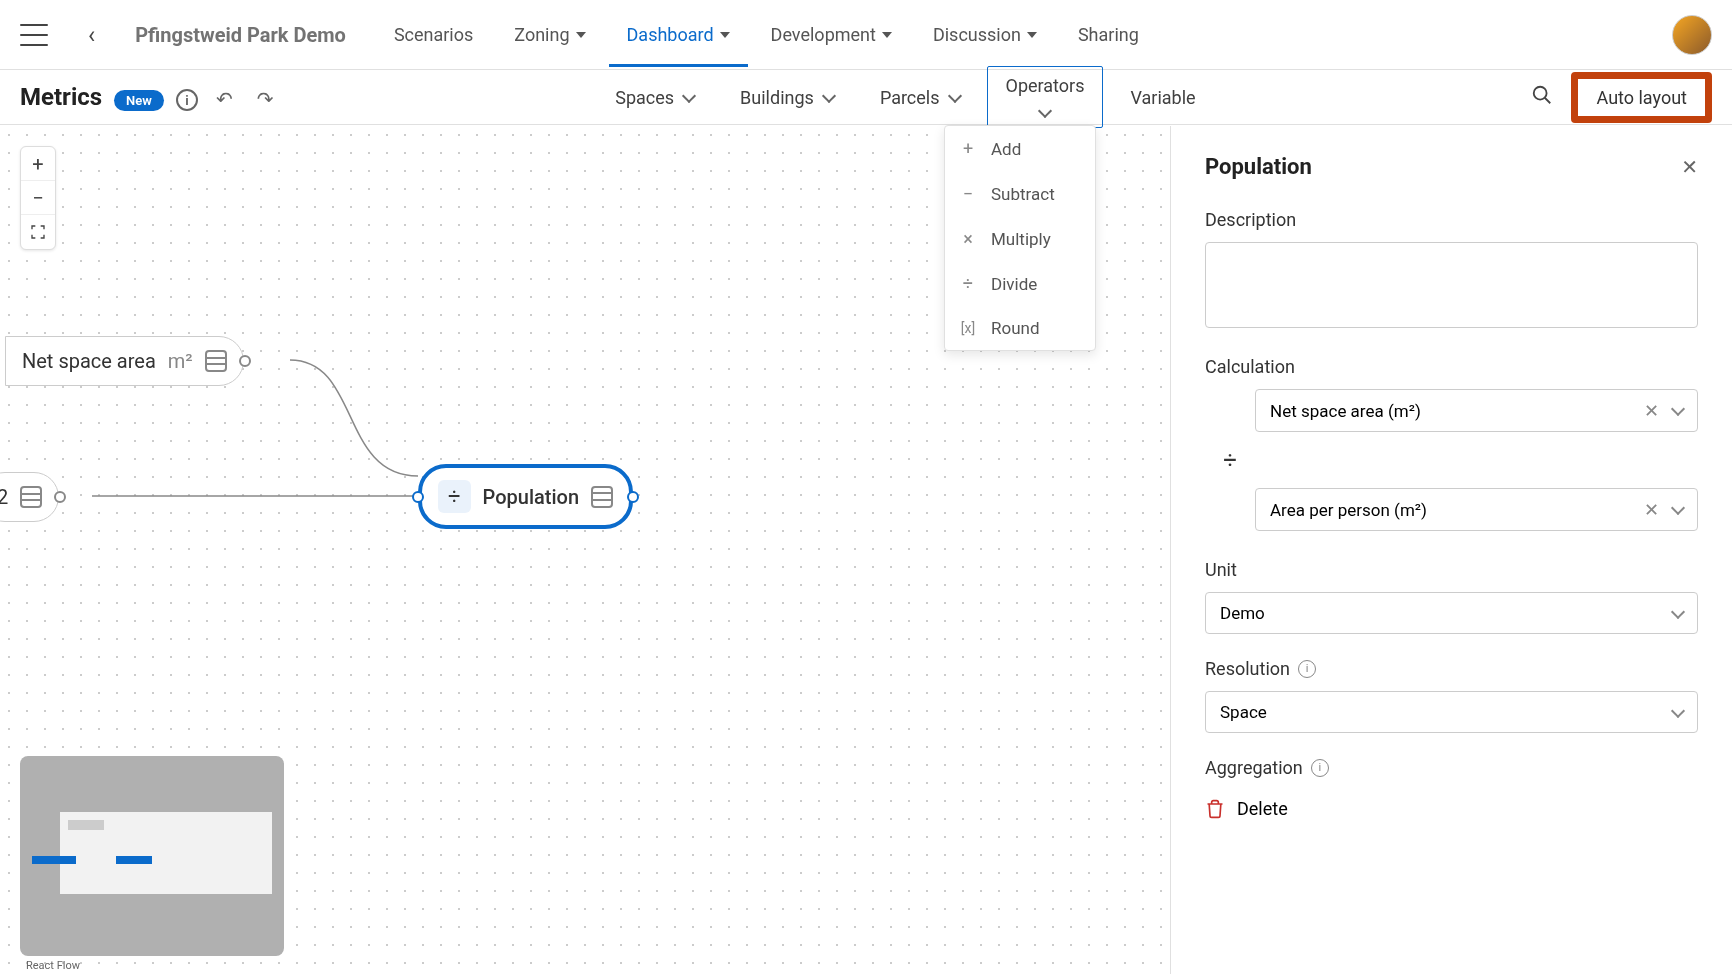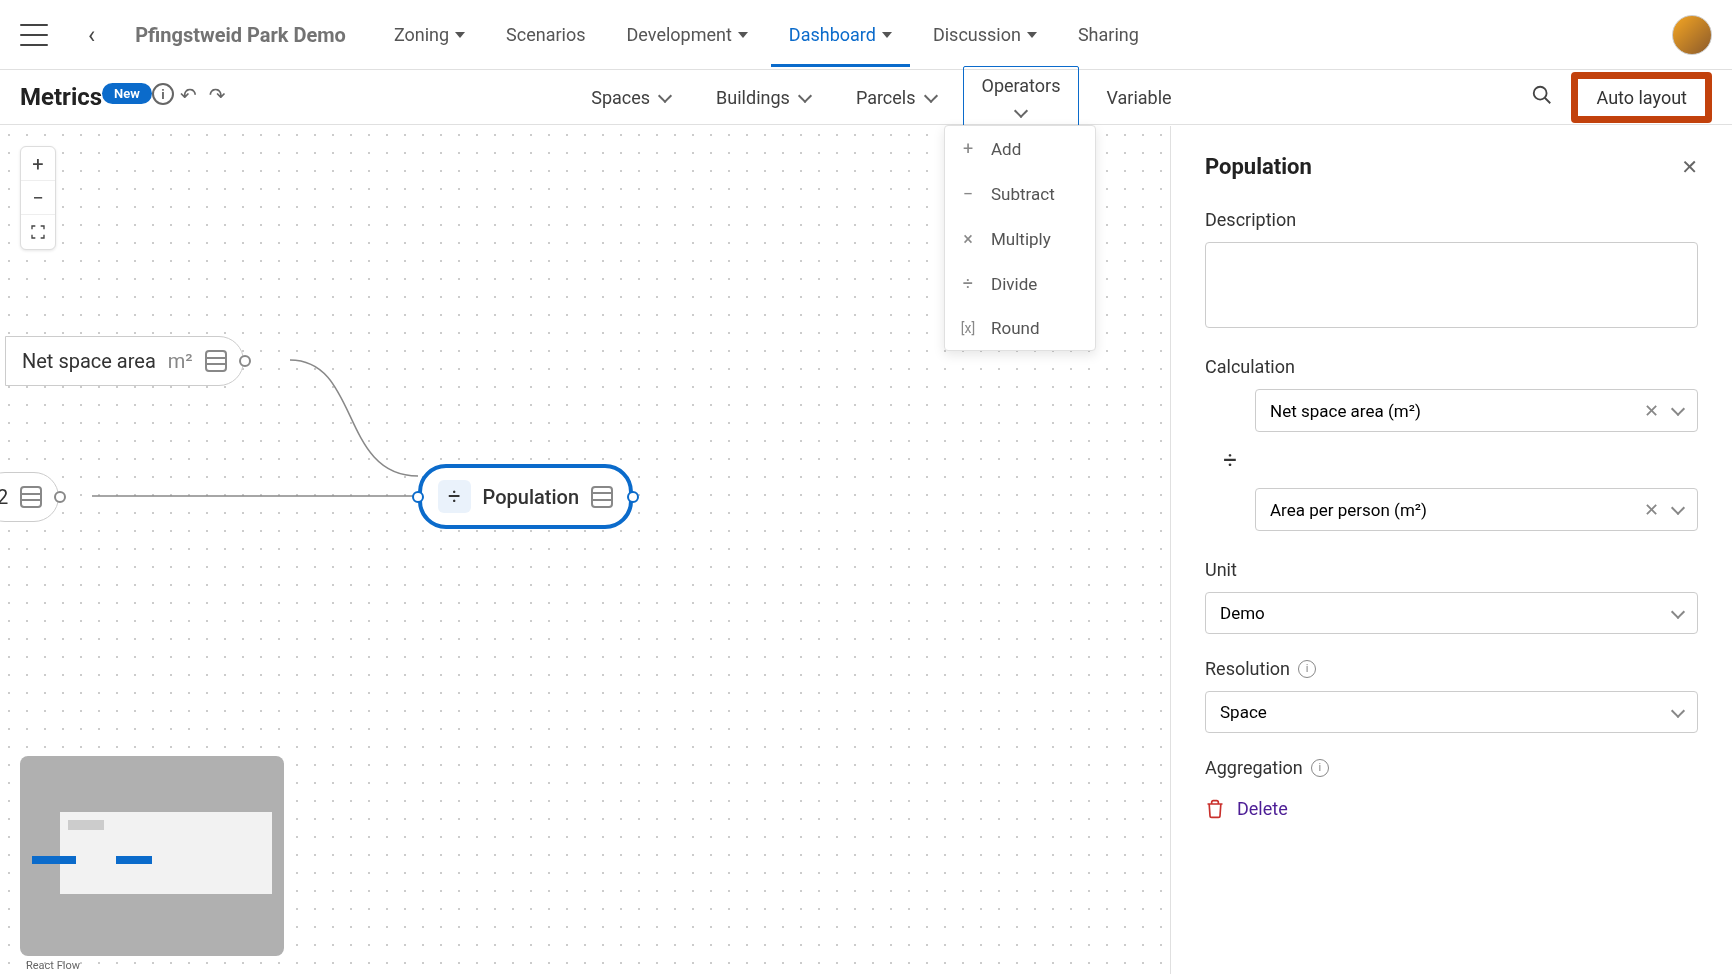--- a/index.html
+++ b/index.html
@@ -13,21 +13,21 @@
 .project-title { font-size: 20px; font-weight: 700; color: #737373; margin-right: 30px; }
 .nav-items { display: flex; gap: 5px; flex: 1; }
 .nav-item { font-size: 18px; color: #555; padding: 22px 18px; cursor: pointer; display: flex; align-items: center; gap: 6px; position: relative; }
 .nav-item.active { color: #0b6bcb; }
 .nav-item.active::after { content: ''; position: absolute; bottom: 0; left: 0; right: 0; height: 3px; background: #0b6bcb; }
 .caret-down { width: 0; height: 0; border-left: 5px solid transparent; border-right: 5px solid transparent; border-top: 6px solid #555; }
 .avatar { width: 40px; height: 40px; border-radius: 50%; background: linear-gradient(135deg, #f5a623, #8b5a2b); border: 1px solid #ccc; }
 
 
 .toolbar { height: 55px; display: flex; align-items: center; padding: 0 20px; border-bottom: 1px solid #e0e0e0; }
-.toolbar-left { display: flex; align-items: flex-start; }
+.toolbar-left { display: flex; align-items: flex-end; gap: 12px; }
 .toolbar-title { font-size: 24px; font-weight: 700; color: #222; }
 .new-badge { background: #0b6bcb; color: #fff; font-size: 13px; padding: 3px 12px; border-radius: 12px; font-weight: 600; }
 .info-icon { width: 22px; height: 22px; border: 2px solid #666; border-radius: 50%; display: flex; align-items: center; justify-content: center; font-size: 13px; color: #666; font-weight: 700; cursor: pointer; }
 .toolbar-icon { font-size: 20px; color: #666; cursor: pointer; padding: 0 6px; }
 .toolbar-center { flex: 1; display: flex; justify-content: center; gap: 8px; }
 .toolbar-btn { font-size: 18px; color: #404040; padding: 8px 18px; cursor: pointer; display: flex; align-items: center; gap: 10px; border: 1.5px solid transparent; border-radius: 2px; }
 .toolbar-btn.selected { border-color: #0b6bcb; flex-direction: column; }
 .chevron-down { width: 10px; height: 10px; border-right: 2px solid #666; border-bottom: 2px solid #666; transform: rotate(45deg); margin-bottom: 3px; }
 .toolbar-right { display: flex; align-items: center; gap: 18px; }
 .search-icon { font-size: 20px; color: #444; cursor: pointer; }
@@ -74,47 +74,47 @@
 .field-label { font-size: 18px; color: #333; margin-bottom: 12px; display: flex; align-items: center; gap: 8px; }
 .info-small { width: 18px; height: 18px; border: 1.5px solid #888; border-radius: 50%; display: flex; align-items: center; justify-content: center; font-size: 11px; color: #888; }
 .textarea { width: 100%; height: 86px; border: 1px solid #ccc; border-radius: 4px; padding: 8px; font-size: 15px; resize: none; margin-bottom: 24px; }
 .calc-row { display: flex; align-items: center; margin-bottom: 14px; }
 .calc-op { width: 50px; text-align: center; font-size: 24px; color: #333; }
 .calc-input { flex: 1; border: 1px solid #ccc; border-radius: 4px; padding: 10px 14px; font-size: 17px; display: flex; align-items: center; justify-content: space-between; }
 .calc-input-actions { display: flex; gap: 14px; align-items: center; }
 .calc-clear { font-size: 18px; color: #888; cursor: pointer; }
 .calc-chevron { width: 10px; height: 10px; border-right: 2px solid #888; border-bottom: 2px solid #888; transform: rotate(45deg); margin-bottom: 3px; cursor: pointer; }
 .select { width: 100%; border: 1px solid #ccc; border-radius: 4px; padding: 10px 14px; font-size: 17px; display: flex; justify-content: space-between; align-items: center; margin-bottom: 24px; cursor: pointer; }
-.delete-btn { display: flex; align-items: center; gap: 12px; color: #4c1d95; font-size: 18px; cursor: pointer; margin-top: 20px; }
+.delete-btn { display: flex; align-items: center; gap: 12px; color: #000000; font-size: 18px; cursor: pointer; margin-top: 20px; }
 </style>
 </head>
 <body>
 
 <div class="top-nav">
   <div class="hamburger">
       <span></span>
       <span></span>
       <span></span>
     </div>
   <div class="back-btn">‹</div>
   <div class="project-title">Pfingstweid Park Demo</div>
   <div class="nav-items">
     <div class="nav-item">
+        <span>Scenarios</span>
+      </div>
+    <div class="nav-item">
         <span>Zoning</span>
         <span class="caret-down"></span>
       </div>
-    <div class="nav-item">
-        <span>Scenarios</span>
-      </div>
-    <div class="nav-item">
-        <span>Development</span>
-        <span class="caret-down"></span>
-      </div>
     <div class="nav-item active">
         <span>Dashboard</span>
+        <span class="caret-down"></span>
+      </div>
+    <div class="nav-item">
+        <span>Development</span>
         <span class="caret-down"></span>
       </div>
     <div class="nav-item">
         <span>Discussion</span>
         <span class="caret-down"></span>
       </div>
     <div class="nav-item">
         <span>Sharing</span>
       </div>
   </div>

